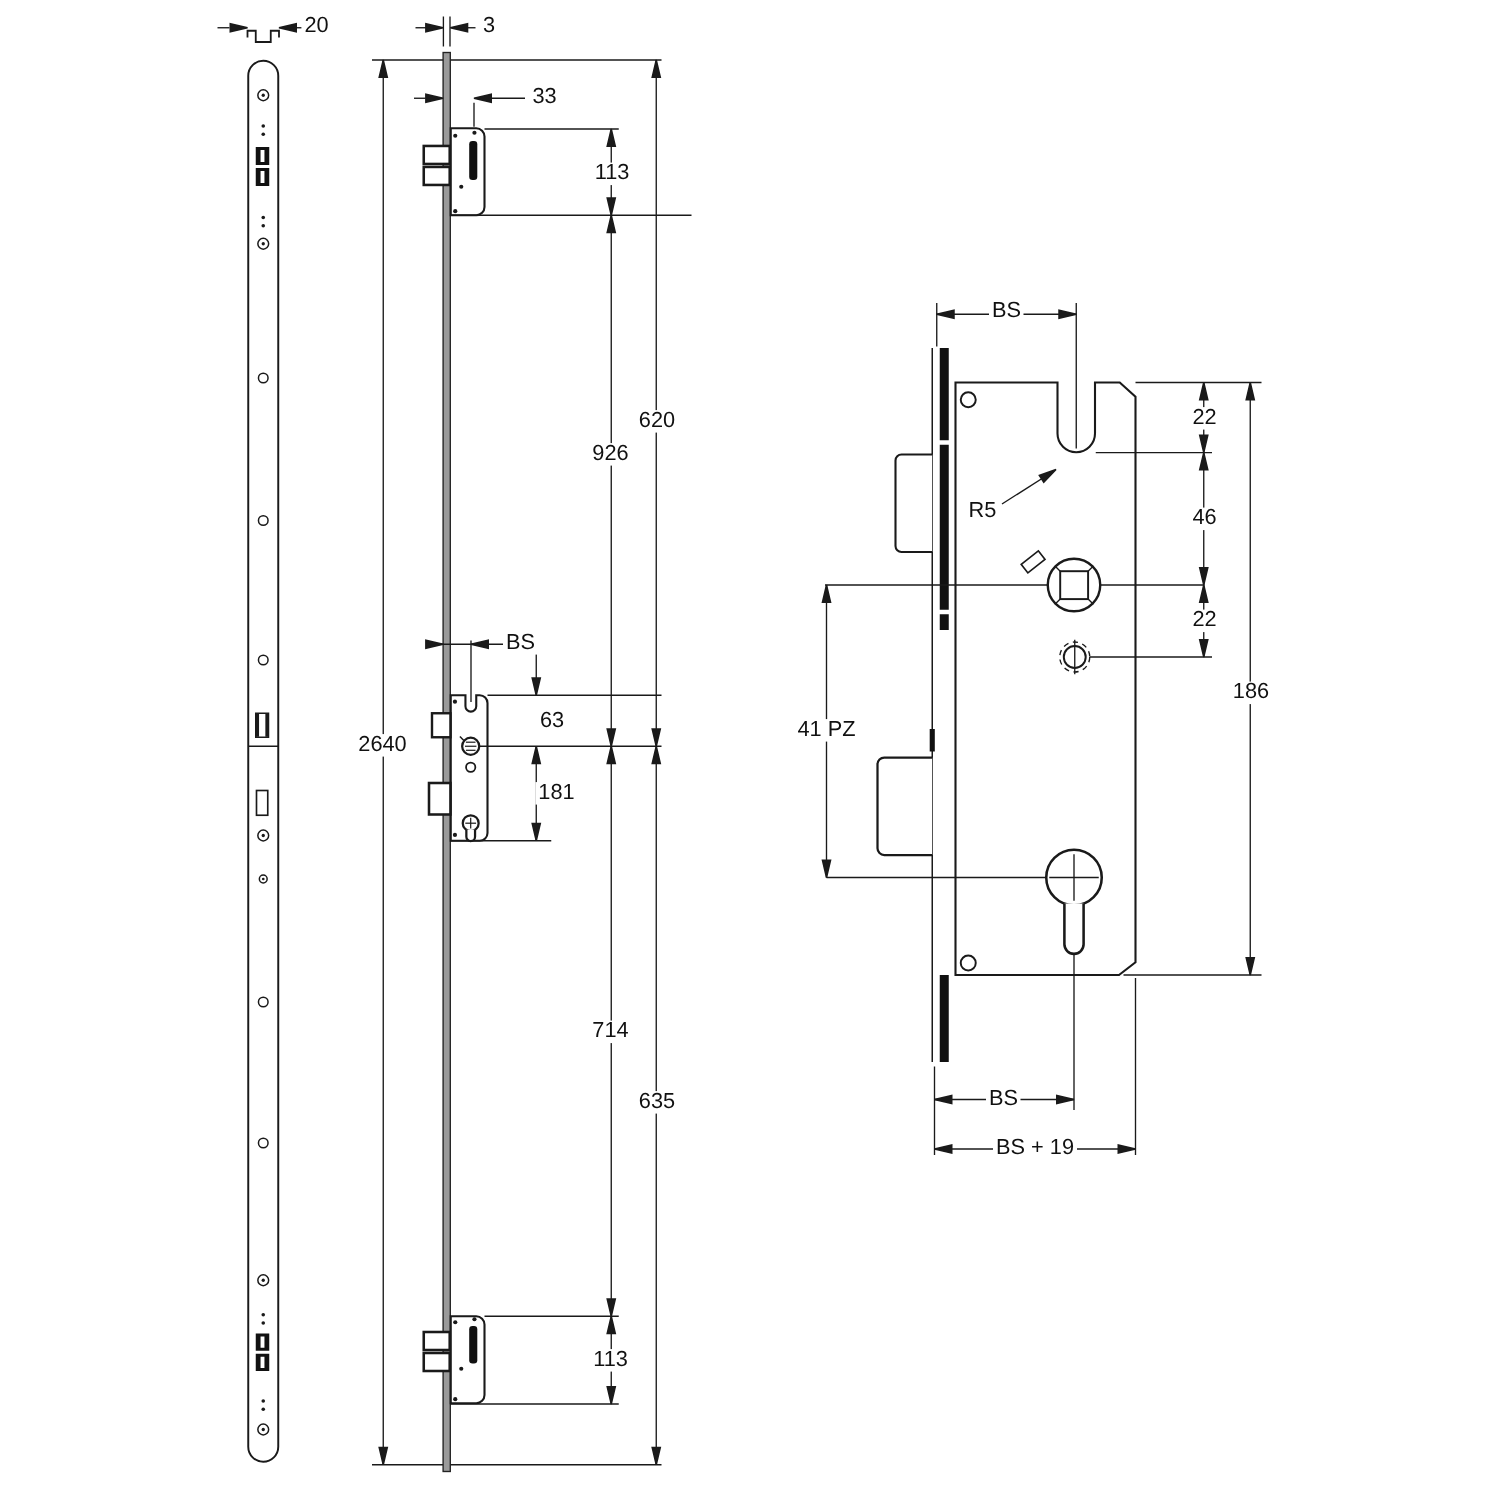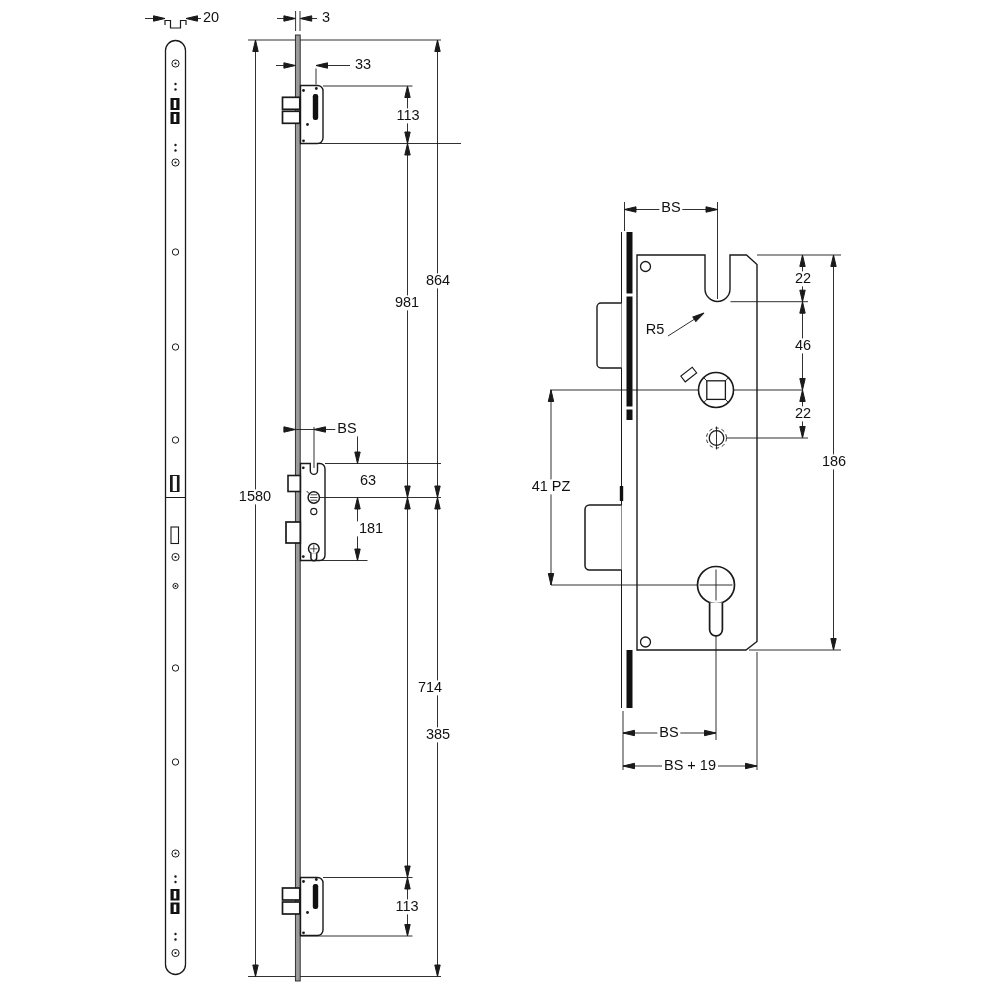--- a/index.html
+++ b/index.html
@@ -265,33 +265,33 @@
     <line x1="623" y1="766" x2="757" y2="766" stroke-width="0.9"></line>
     <use href="#aL" x="623" y="766"></use>
     <use href="#aR" x="757" y="766"></use>
   </g>
 </svg>
 
 <span class="lbl" style="left:211px;top:18px">20</span>
 <span class="lbl" style="left:326px;top:18px">3</span>
 <span class="lbl" style="left:363px;top:65px">33</span>
 <span class="lbl" style="left:408px;top:116px">113</span>
-<span class="lbl" style="left:438px;top:281px">864</span>
-<span class="lbl" style="left:407px;top:303px">981</span>
-<span class="lbl" style="left:255px;top:497px">1580</span>
+<span class="lbl" style="left:438px;top:281px">620</span>
+<span class="lbl" style="left:407px;top:303px">926</span>
+<span class="lbl" style="left:255px;top:497px">2640</span>
 <span class="lbl" style="left:347px;top:429px">BS</span>
 <span class="lbl" style="left:368px;top:481px">63</span>
 <span class="lbl" style="left:371px;top:529px">181</span>
-<span class="lbl" style="left:430px;top:688px">714</span>
-<span class="lbl" style="left:438px;top:735px">385</span>
+<span class="lbl" style="left:407px;top:688px">714</span>
+<span class="lbl" style="left:438px;top:735px">635</span>
 <span class="lbl" style="left:407px;top:907px">113</span>
 
 <span class="lbl" style="left:671px;top:208px">BS</span>
 <span class="lbl" style="left:803px;top:279px">22</span>
-<span class="lbl" style="left:655px;top:330px">R5</span>
+<span class="lbl" style="left:655px;top:341px">R5</span>
 <span class="lbl" style="left:803px;top:346px">46</span>
 <span class="lbl" style="left:803px;top:414px">22</span>
 <span class="lbl" style="left:834px;top:462px">186</span>
 <span class="lbl" style="left:551px;top:487px">41 PZ</span>
 <span class="lbl" style="left:669px;top:733px">BS</span>
 <span class="lbl" style="left:690px;top:766px">BS + 19</span>
 
 </div>
 
 </body></html>

